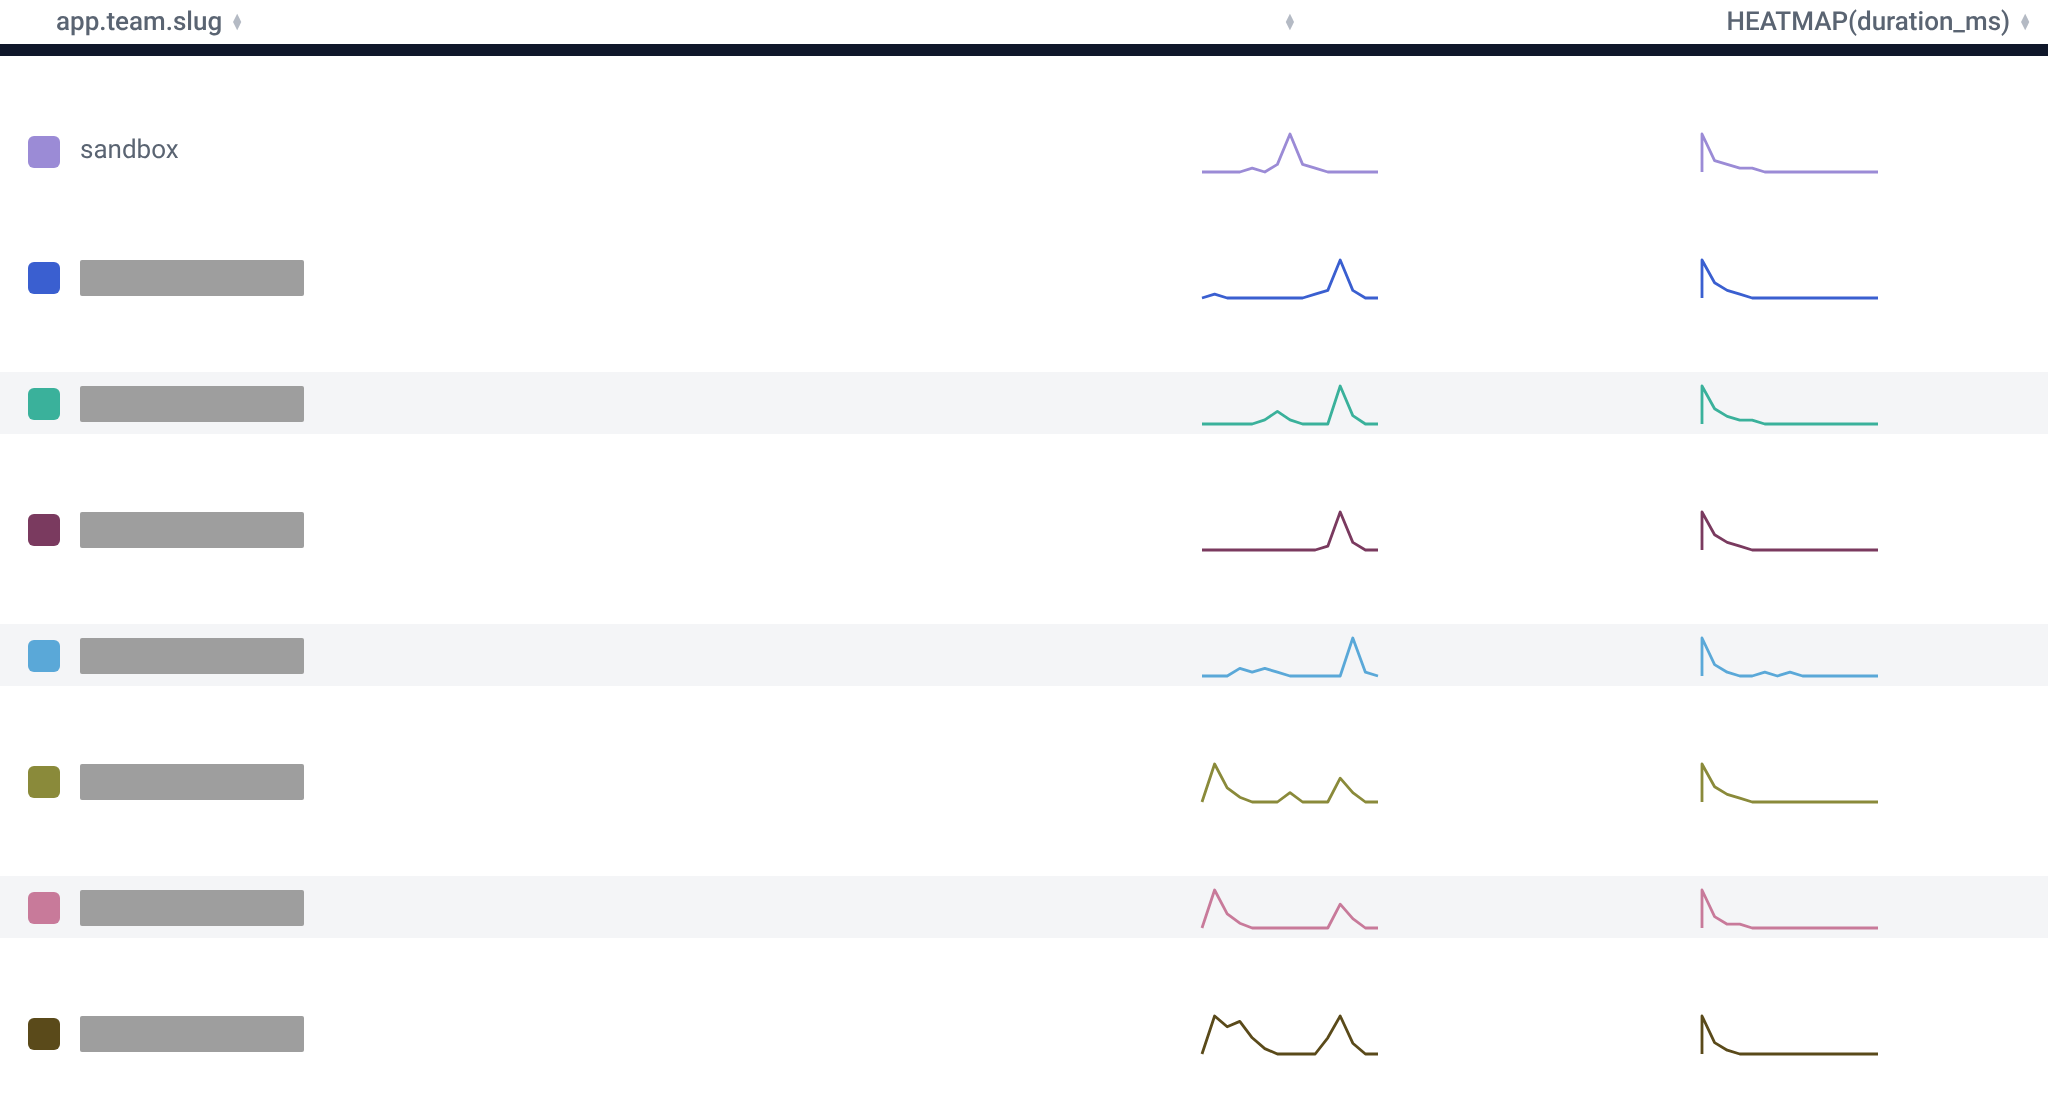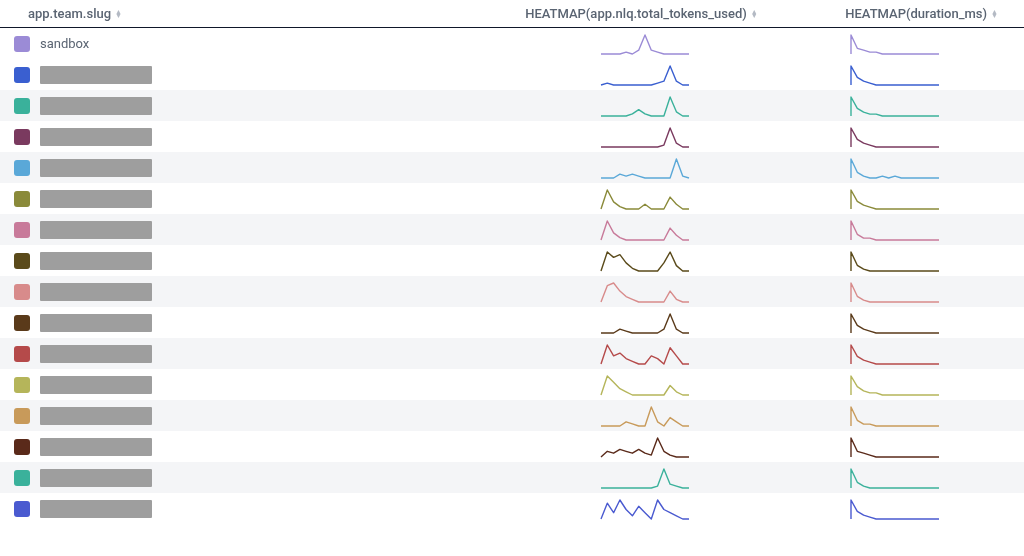--- a/index.html
+++ b/index.html
@@ -8,35 +8,36 @@
     font-size: 13px;
     color: #4a5568;
     background: #fff;
     width: 1024px;
   }
   .table { width: 100%; }
   .header-row {
     display: flex;
     align-items: center;
     height: 28px;
-    border-bottom: 1px solid #0f172a;
+    border-bottom: 6px solid #0f172a;
     background: #fff;
     font-weight: 500;
     color: #5a6472;
   }
   .col-team { width: 440px; padding-left: 28px; display:flex; align-items:center; gap:4px;}
   .col-tokens { width: 410px; display:flex; align-items:center; justify-content:center; gap:4px;}
-  .col-duration { flex:1; display:flex; align-items:center; justify-content:flex-end; padding-right:26px; gap:4px;}
+  .col-duration { flex:1; display:flex; align-items:center; justify-content:flex-end; padding-right:8px; gap:4px;}
   .sort-icon {
     display:inline-flex; flex-direction:column; line-height:4px; font-size:7px; color:#b4bac4;
   }
   .row {
     display: flex;
     align-items: center;
     height: 31px;
+    margin-top: 32px;
   }
   .row.alt { background: #f4f5f7; }
   .team-cell {
     width: 440px;
     display:flex;
     align-items:center;
     padding-left: 14px;
     gap: 10px;
   }
   .swatch {
@@ -57,21 +58,20 @@
 </head>
 <body>
 
 <div class="table">
   <div class="header-row">
     <div class="col-team">
       <span>app.team.slug</span>
       <span class="sort-icon">▲<br>▼</span>
     </div>
     <div class="col-tokens">
-      <span>HEATMAP(app.nlq.total_tokens_used)</span>
       <span class="sort-icon">▲<br>▼</span>
     </div>
     <div class="col-duration">
       <span>HEATMAP(duration_ms)</span>
       <span class="sort-icon">▲<br>▼</span>
     </div>
   </div>
   <div id="rows">
       <div class="row">
         <div class="team-cell">

